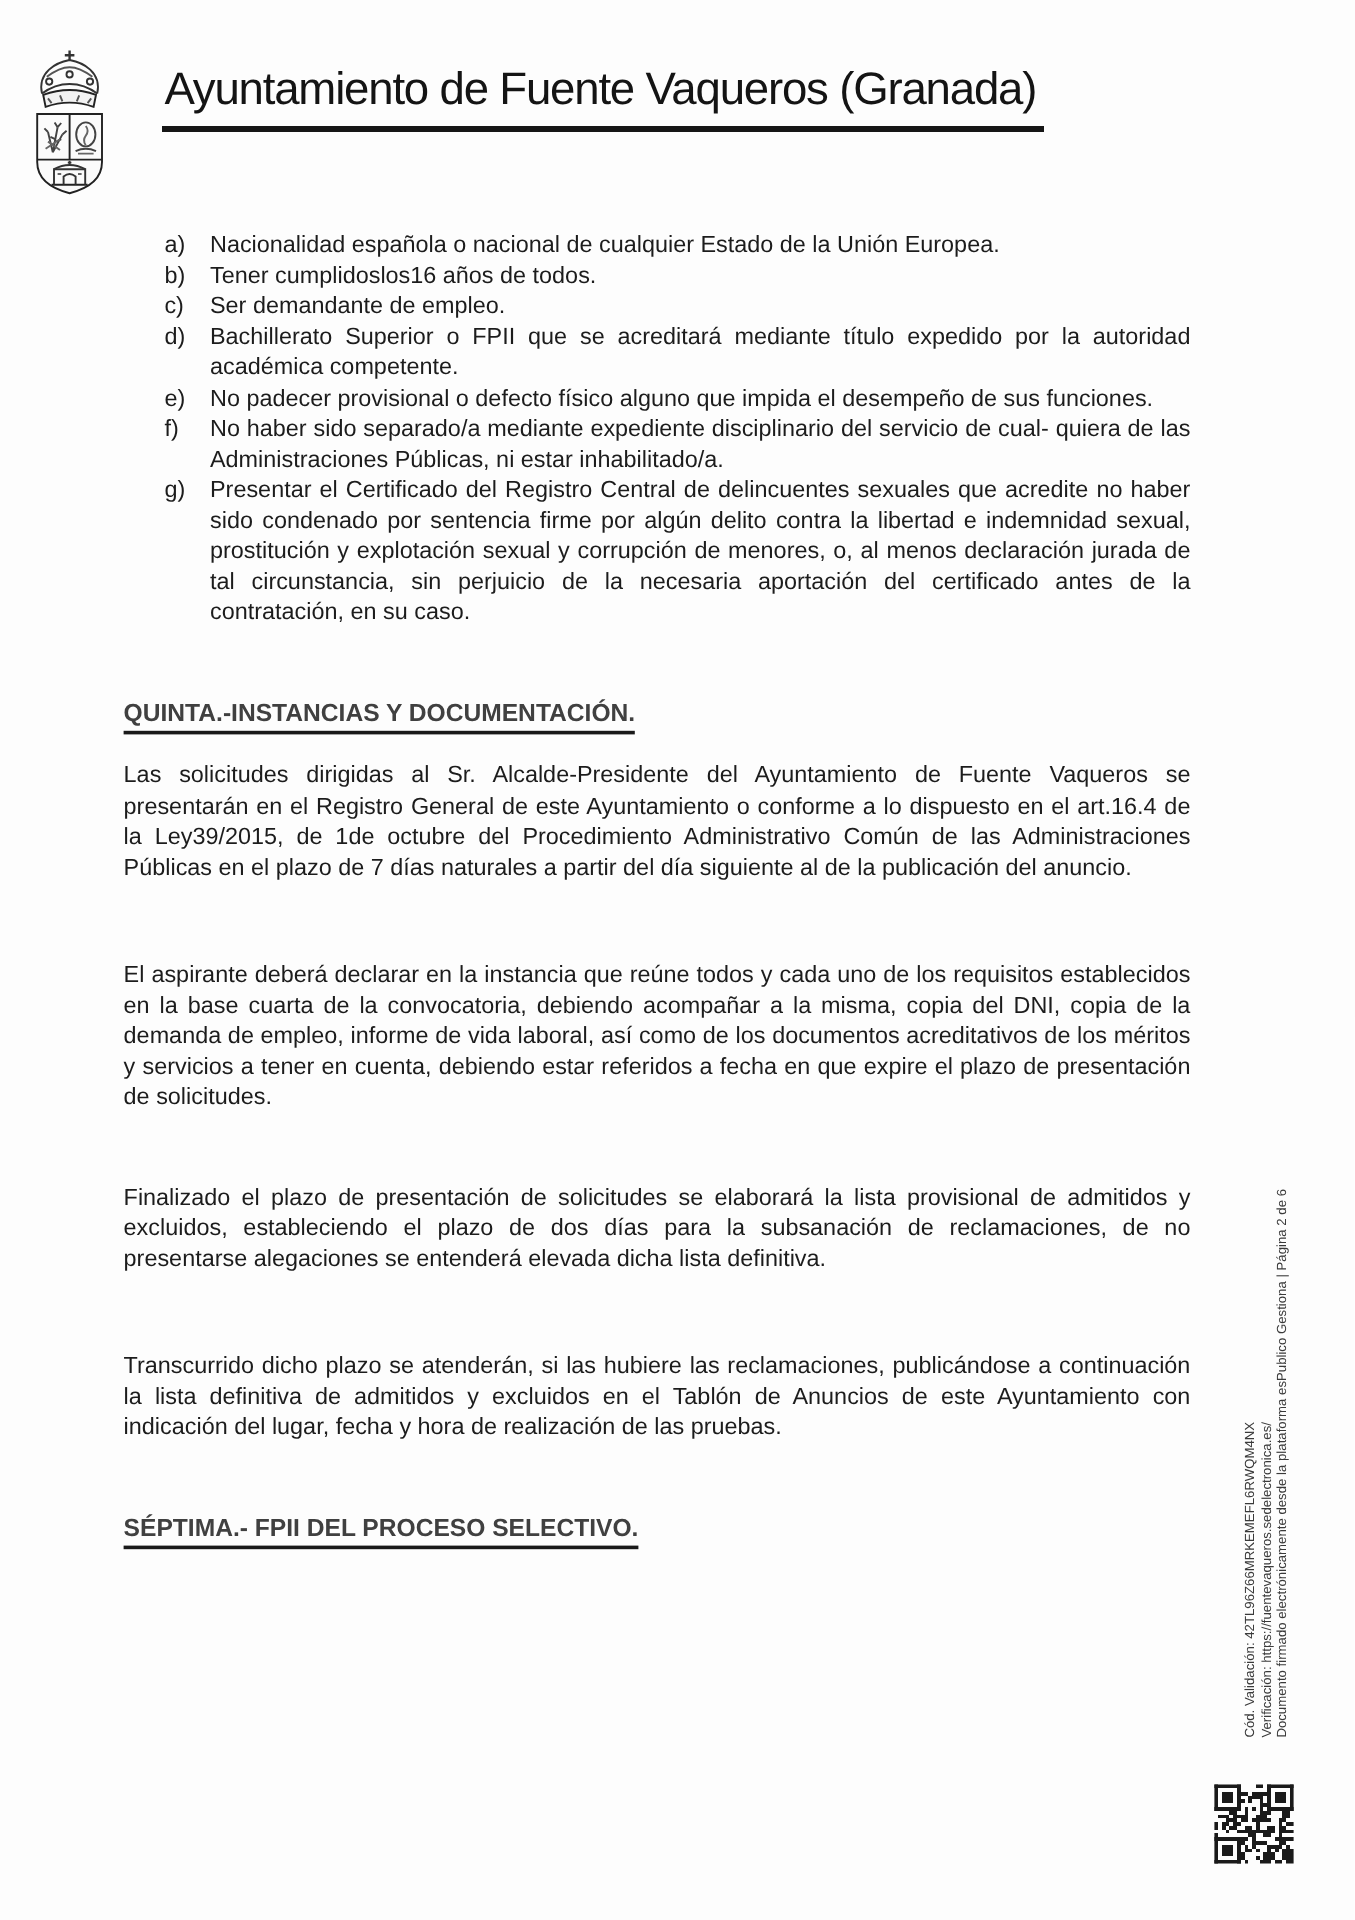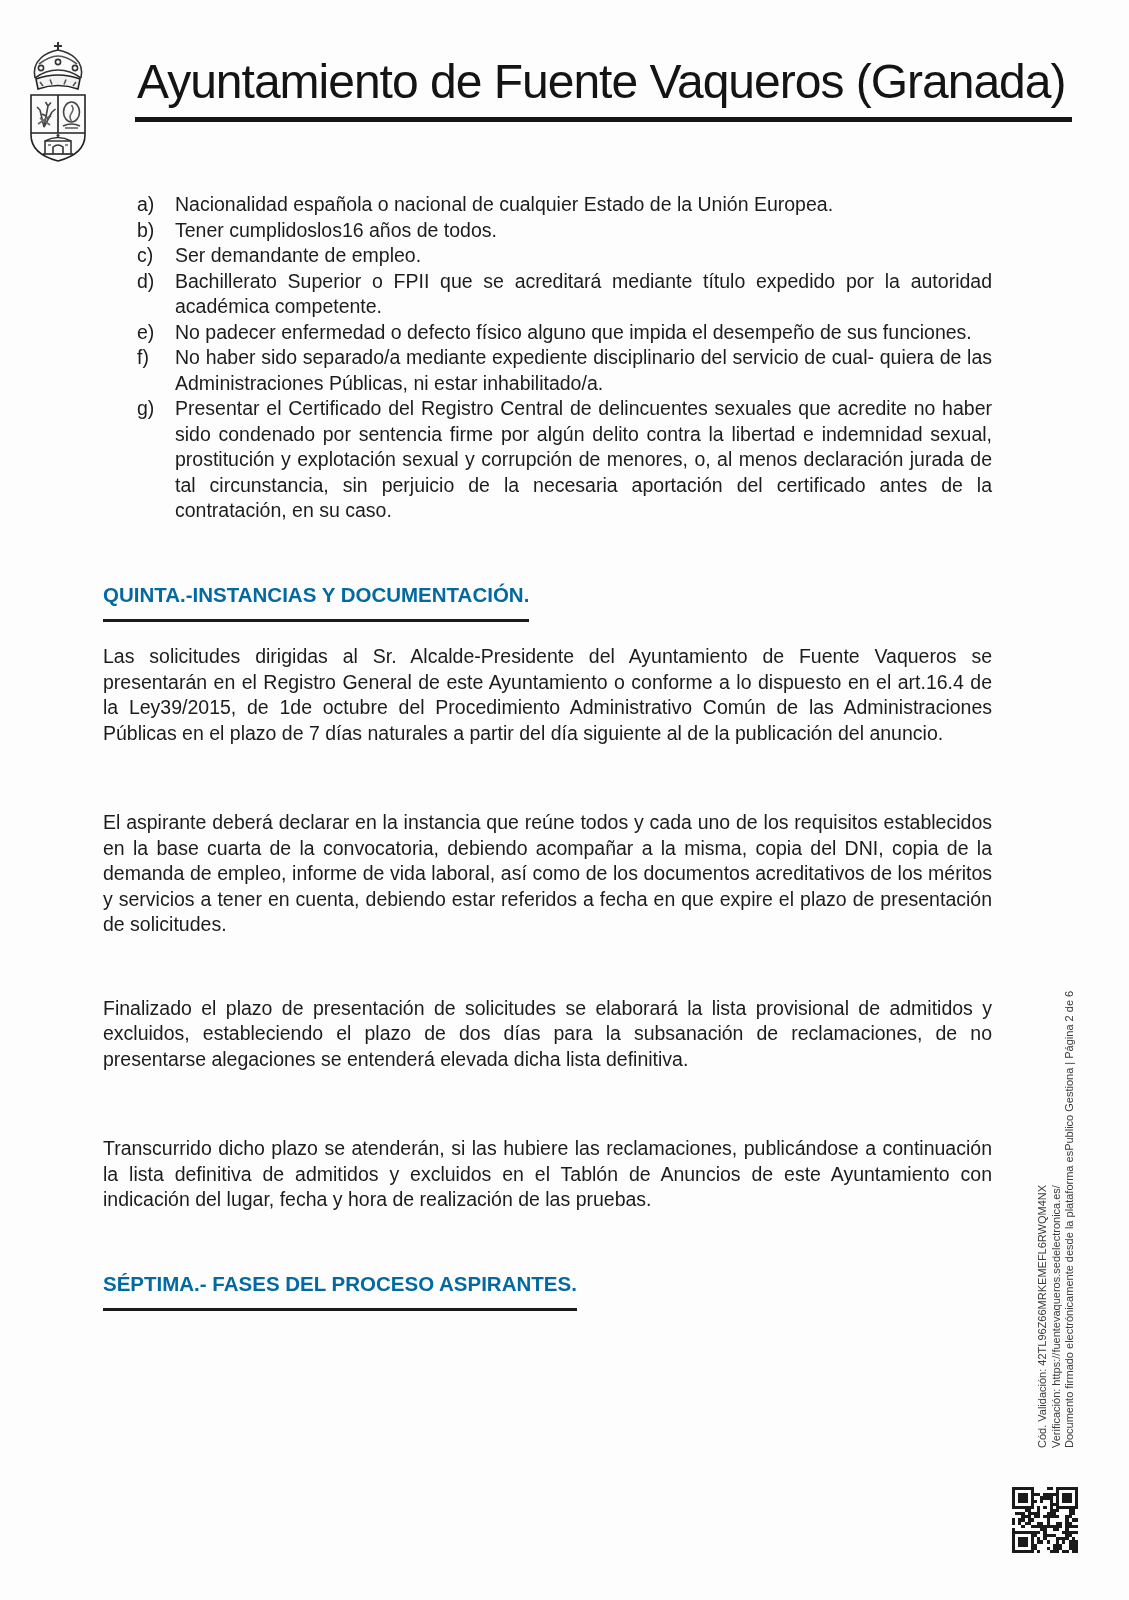--- a/index.html
+++ b/index.html
@@ -10,42 +10,42 @@
     font-family:"Liberation Sans", sans-serif;
     color:#1c1c1c;
     overflow:hidden;
   }
   
   .header{position:absolute;top:36px;left:15px;right:40px;height:130px;}
   .logo{position:absolute;left:2px;top:2px;width:82px;height:126px;}
   .logo svg{width:100%;height:100%;}
   .title{
     position:absolute;left:120px;top:18px;
-    font-size:48px;font-weight:400;letter-spacing:-1px;
+    font-size:38px;font-weight:400;letter-spacing:-1px;
     color:#141414;
     border-bottom:5px solid #161616;
     padding:0 6px 8px 2px;
     white-space:nowrap;
   }
   
   .content{
     position:absolute;left:103px;top:192px;width:889px;
     font-size:19.5px;line-height:25.5px;text-align:justify;
   }
   .req-list{padding-left:34px;}
   .req-item{display:flex;}
   .req-letter{flex:0 0 38px;text-align:left;}
   .req-text{flex:1;text-align:justify;}
   .section{margin-top:58px;}
   .section-heading{
     display:inline-block;
     font-weight:bold;font-size:20.5px;
-    color:#0369a1;
+    color:#404040;
     border-bottom:3px solid #1a1a1a;
-    padding-bottom:12px;
+    padding-bottom:2px;
     text-align:left;
   }
   .section p{margin:22px 0 15px 0;}
   .section p + p{margin-top:64px;}
   
   .side-meta{
     position:absolute;left:1036px;top:1448px;
     transform:rotate(-90deg);transform-origin:0 0;
     width:460px;
     font-size:11px;line-height:13.5px;color:#3a3a3a;
@@ -111,21 +111,21 @@
       <div class="req-item">
         <span class="req-letter">c)</span>
         <span class="req-text">Ser demandante de empleo.</span>
       </div>
       <div class="req-item">
         <span class="req-letter">d)</span>
         <span class="req-text">Bachillerato Superior o FPII que se acreditará mediante título expedido por la autoridad académica competente.</span>
       </div>
       <div class="req-item">
         <span class="req-letter">e)</span>
-        <span class="req-text">No padecer enfermedad o defecto físico alguno que impida el desempeño de sus funciones.</span>
+        <span class="req-text">No padecer provisional o defecto físico alguno que impida el desempeño de sus funciones.</span>
       </div>
       <div class="req-item">
         <span class="req-letter">f)</span>
         <span class="req-text">No haber sido separado/a mediante expediente disciplinario del servicio de cual- quiera de las Administraciones Públicas, ni estar inhabilitado/a.</span>
       </div>
       <div class="req-item">
         <span class="req-letter">g)</span>
         <span class="req-text">Presentar el Certificado del Registro Central de delincuentes sexuales que acredite no haber sido condenado por sentencia firme por algún delito contra la libertad e indemnidad sexual, prostitución y explotación sexual y corrupción de menores, o, al menos declaración jurada de tal circunstancia, sin perjuicio de la necesaria aportación del certificado antes de la contratación, en su caso.</span>
       </div>
     </div>
@@ -135,21 +135,21 @@
       <p>Las solicitudes dirigidas al Sr. Alcalde-Presidente del Ayuntamiento de Fuente Vaqueros se presentarán en el Registro General de este Ayuntamiento o conforme a lo dispuesto en el art.16.4 de la Ley39/2015, de 1de octubre del Procedimiento Administrativo Común de las Administraciones Públicas en el plazo de 7 días naturales a partir del día siguiente al de la publicación del anuncio.</p>
       <p>El aspirante deberá declarar en la instancia que reúne todos y cada uno de los requisitos establecidos en la base cuarta de la convocatoria, debiendo acompañar a la misma, copia del DNI, copia de la demanda de empleo, informe de vida laboral, así como de los documentos acreditativos de los méritos y servicios a tener en cuenta, debiendo estar referidos a fecha en que expire el plazo de presentación de solicitudes.</p>
     </div>
 
     <div class="section">
       <p>Finalizado el plazo de presentación de solicitudes se elaborará la lista provisional de admitidos y excluidos, estableciendo el plazo de dos días para la subsanación de reclamaciones, de no presentarse alegaciones se entenderá elevada dicha lista definitiva.</p>
       <p>Transcurrido dicho plazo se atenderán, si las hubiere las reclamaciones, publicándose a continuación la lista definitiva de admitidos y excluidos en el Tablón de Anuncios de este Ayuntamiento con indicación del lugar, fecha y hora de realización de las pruebas.</p>
     </div>
 
     <div class="section">
-      <span class="section-heading">SÉPTIMA.- FASES DEL PROCESO ASPIRANTES.</span>
+      <span class="section-heading">SÉPTIMA.- FPII DEL PROCESO SELECTIVO.</span>
     </div>
 
   </div>
 
   <div class="side-meta">
     <div>Cód. Validación: 42TL96Z66MRKEMEFL6RWQM4NX</div>
     <div>Verificación: https://fuentevaqueros.sedelectronica.es/</div>
     <div>Documento firmado electrónicamente desde la plataforma esPublico Gestiona | Página 2 de 6</div>
   </div>
 

